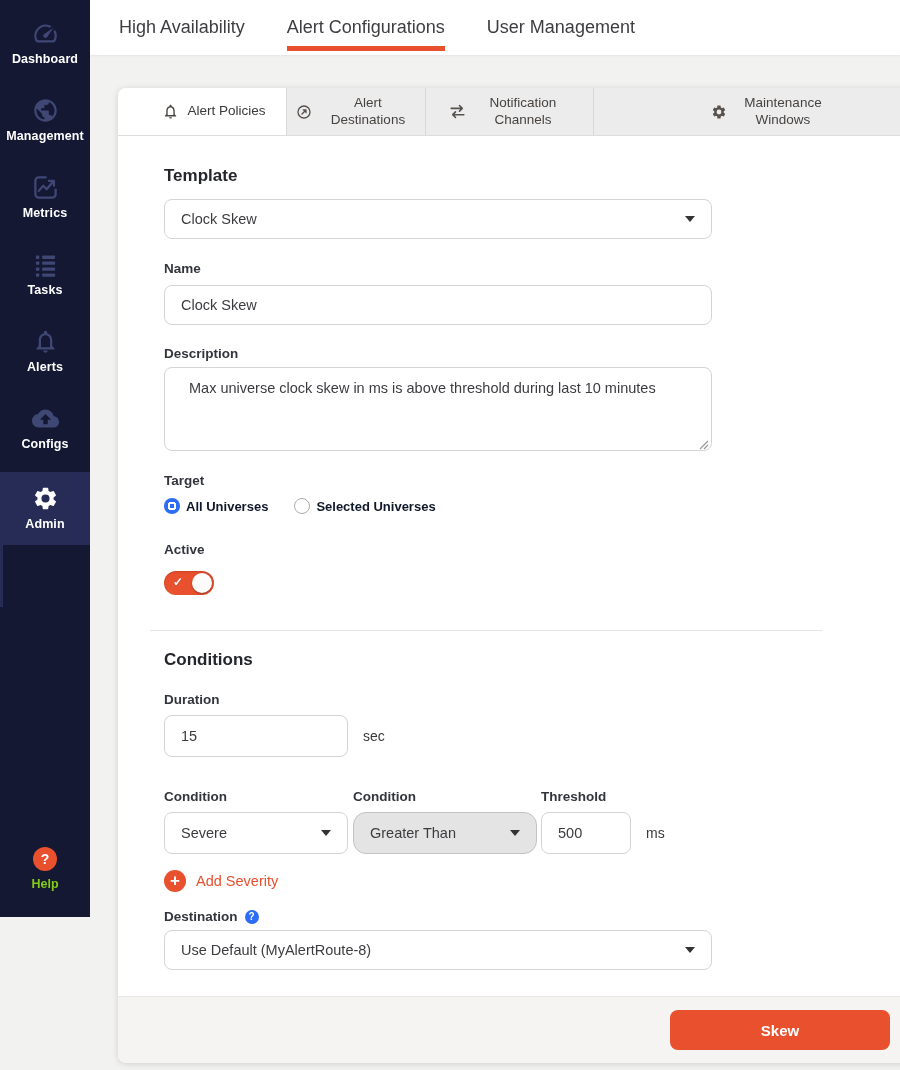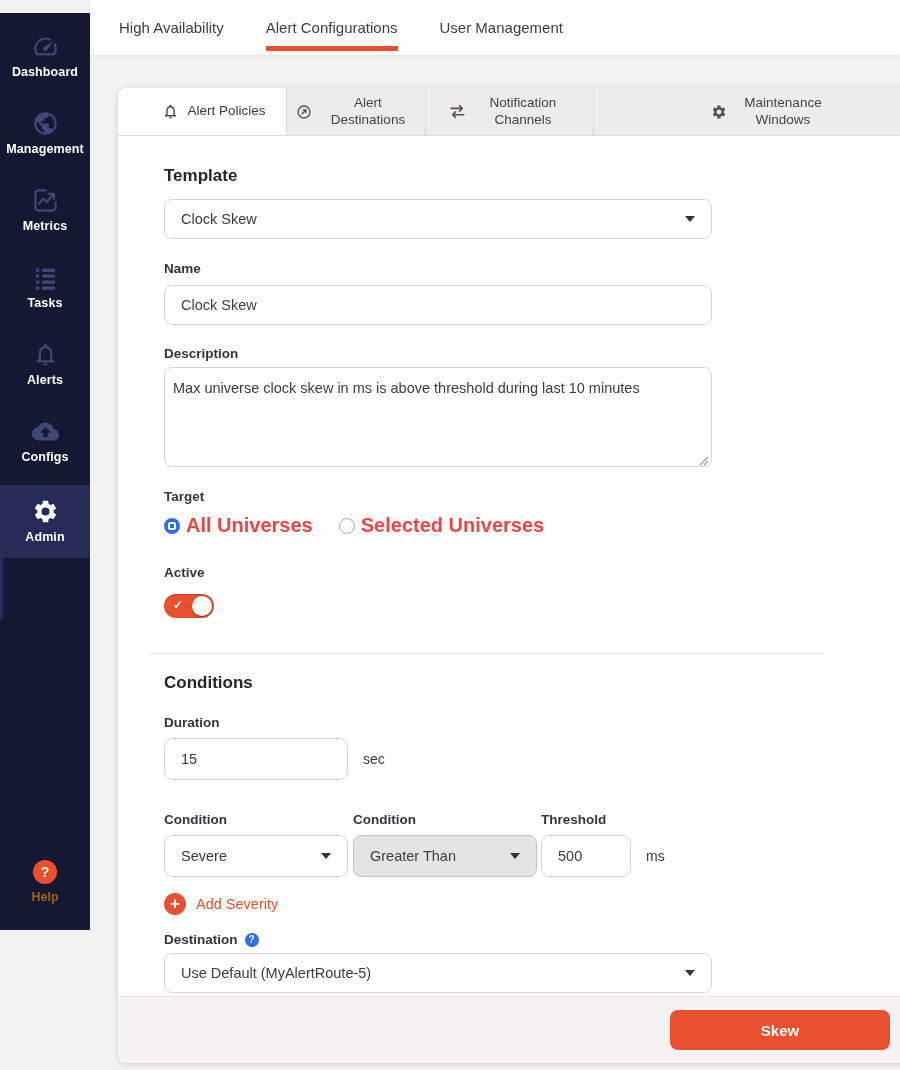--- a/index.html
+++ b/index.html
@@ -1,60 +1,60 @@
 <!DOCTYPE html>
 <html><head>
 <meta charset="utf-8">
 <style>
   * { margin:0; padding:0; box-sizing:border-box; }
   html,body { width:900px; height:1070px; overflow:hidden; }
   body { font-family:"Liberation Sans", sans-serif; background:#f2f2f1; position:relative; color:#333; }
 
   
-  .sidebar { position:absolute; left:0; top:0; width:90px; height:917px; background:#141833; display:flex; flex-direction:column; align-items:center; padding-top:10px; z-index:5;margin-top:13px; }
+  .sidebar { position:absolute; left:0; top:0; width:90px; height:917px; background:#141833; display:flex; flex-direction:column; align-items:center; padding-top:10px; z-index:5; }
   .nav-item { width:100%; display:flex; flex-direction:column; align-items:center; gap:5px; padding:10px 0; margin-bottom:11px; cursor:pointer; }
   .nav-item .lbl { color:#fff; font-size:12.5px; font-weight:600; letter-spacing:.1px; }
   .nav-item svg { width:27px; height:27px; }
   .nav-item.selected { background:#262c55; padding:13px 0 14px 0; margin-bottom:0; }
   .side-strip { align-self:flex-start; width:3px; height:62px; background:#262c55; }
   .help-item { position:absolute; bottom:26px; left:0; width:90px; display:flex; flex-direction:column; align-items:center; gap:6px; cursor:pointer; }
   .help-circle { width:24px; height:24px; border-radius:50%; background:#E8502E; color:#fff; font-size:14px; font-weight:700; display:flex; align-items:center; justify-content:center; }
-  .help-item .lbl { color:#a16207; font-size:12.5px; font-weight:600; }
+  .help-item .lbl { color:#84cc16; font-size:12.5px; font-weight:600; }
 
   
   .topbar { position:absolute; left:90px; top:0; width:810px; height:55px; background:#fff; display:flex; padding-left:29px; gap:42px; box-shadow:0 1px 2px rgba(0,0,0,.06); z-index:4; }
-  .top-tab { height:51px; display:flex; align-items:center; font-size:15px; color:#3e3e42; border-bottom:5px solid transparent; padding-top:8px; cursor:pointer; }
+  .top-tab { height:51px; display:flex; align-items:center; font-size:18px; color:#3e3e42; border-bottom:5px solid transparent; padding-top:8px; cursor:pointer; }
   .top-tab.active { font-weight:400; border-bottom-color:#E8502E; }
 
   
   .card { position:absolute; left:118px; top:88px; width:830px; height:975px; background:#fff; border-radius:8px; box-shadow:0 1px 6px rgba(0,0,0,.15); display:flex; flex-direction:column; }
   .tabstrip { height:48px; display:flex; background:#ececec; border-radius:8px 8px 0 0; border-bottom:1px solid #ddd; overflow:hidden; }
   .subtab { display:flex; align-items:center; justify-content:center; gap:8px; font-size:13.5px; color:#474340; border-right:1px solid #d9d9d9; cursor:pointer; background:#ececec; text-align:center; line-height:1.25; }
   .subtab svg { flex:0 0 auto; }
   .subtab span { max-width:96px; }
   .subtab.active { background:#fff; border-bottom:1px solid #fff; margin-bottom:-1px; color:#3a3a3a;padding-left:24px; }
   .st-0{width:169px;} .st-1{width:139px;} .st-2{width:168px;} .st-3{width:167px;} .st-4{flex:1; border-right:none;}
 
   .card-body { flex:1; padding:30px 0 20px 46px; overflow:hidden; }
   .h-section { font-size:17px; font-weight:700; color:#23252b; }
   .f-label { font-size:13.5px; font-weight:600; color:#33353d; }
   .field-w { width:548px; }
 
   .selectbox { height:40px; border:1px solid #d5d5d5; border-radius:8px; background:#fff; display:flex; align-items:center; padding:0 16px; font-size:14.5px; color:#3c3c40; cursor:pointer; }
   .selectbox .val { flex:1; }
-  .selectbox.disabled { background:#e4e4e4; border-color:#c2c2c2; }
+  .selectbox.disabled { background:#e4e4e4; border-color:#c2c2c2;border-radius:13px; }
   .caret { width:0; height:0; border-left:5px solid transparent; border-right:5px solid transparent; border-top:6px solid #333; margin-left:8px; }
 
   .text-input { height:40px; width:548px; border:1px solid #d5d5d5; border-radius:8px; padding:0 16px; font-size:14.5px; color:#3c3c40; font-family:"Liberation Sans",sans-serif; outline:none; background:#fff; }
   .textarea-wrap { position:relative; width:548px; }
-  .textarea-wrap textarea { width:548px; height:100px; border:1px solid #d5d5d5; border-radius:8px; padding:10px 8px; font-size:14.5px; color:#3c3c40; font-family:"Liberation Sans",sans-serif; resize:none; outline:none; line-height:1.4; }
+  .textarea-wrap textarea { width:548px; height:84px; border:1px solid #d5d5d5; border-radius:8px; padding:10px 24px; font-size:14.5px; color:#3c3c40; font-family:"Liberation Sans",sans-serif; resize:none; outline:none; line-height:1.4; }
   .resize-grip { position:absolute; right:3px; bottom:5px; pointer-events:none; }
 
   .radio-row { display:flex; align-items:center; gap:26px; }
-  .radio-opt { display:flex; align-items:center; gap:6px; cursor:pointer; font-size:20px; font-weight:600; color:#ef4444;justify-content:flex-end; }
+  .radio-opt { display:flex; align-items:center; gap:6px; cursor:pointer; font-size:13px; font-weight:600; color:#0f172a;justify-content:flex-end; }
   .radio-on { width:16px; height:16px; border-radius:50%; background:radial-gradient(circle, #2D6CF4 0 2.5px, #fff 2.5px 4.5px, #2D6CF4 4.5px); flex:0 0 auto; }
   .radio-off { width:16px; height:16px; border-radius:50%; background:#fff; border:1.5px solid #ababab; flex:0 0 auto; }
 
   .toggle { width:50px; height:24px; border-radius:12px; background:#E8502E; position:relative; cursor:pointer; box-shadow:inset 0 1px 2px rgba(0,0,0,.15); }
   .toggle .tick { position:absolute; left:9px; top:4px; color:#fff; font-size:12px; font-weight:700; }
   .toggle .knob { position:absolute; right:2px; top:2px; width:20px; height:20px; border-radius:50%; background:#fcfcfc; box-shadow:0 1px 2px rgba(0,0,0,.35); }
 
   .divider { height:1px; background:#e4e4e4; width:672px; margin-left:-14px; }
 
   .inline-row { display:flex; align-items:center; }
@@ -253,21 +253,21 @@
     <div class="add-sev mt-16">
       <span class="plus-circle">+</span>
       <span class="lbl">Add Severity</span>
     </div>
 
     <div class="dest-label-row mt-17">
       <span class="f-label">Destination</span>
       <span class="q-circle">?</span>
     </div>
     <div class="selectbox field-w mt-6">
-      <span class="val">Use Default (MyAlertRoute-5)</span>
+      <span class="val">Use Default (MyAlertRoute-8)</span>
       <span class="caret"></span>
     </div>
 
   </div>
 
   <div class="card-footer">
     <button class="save-btn">Skew</button>
   </div>
 
 </section>

